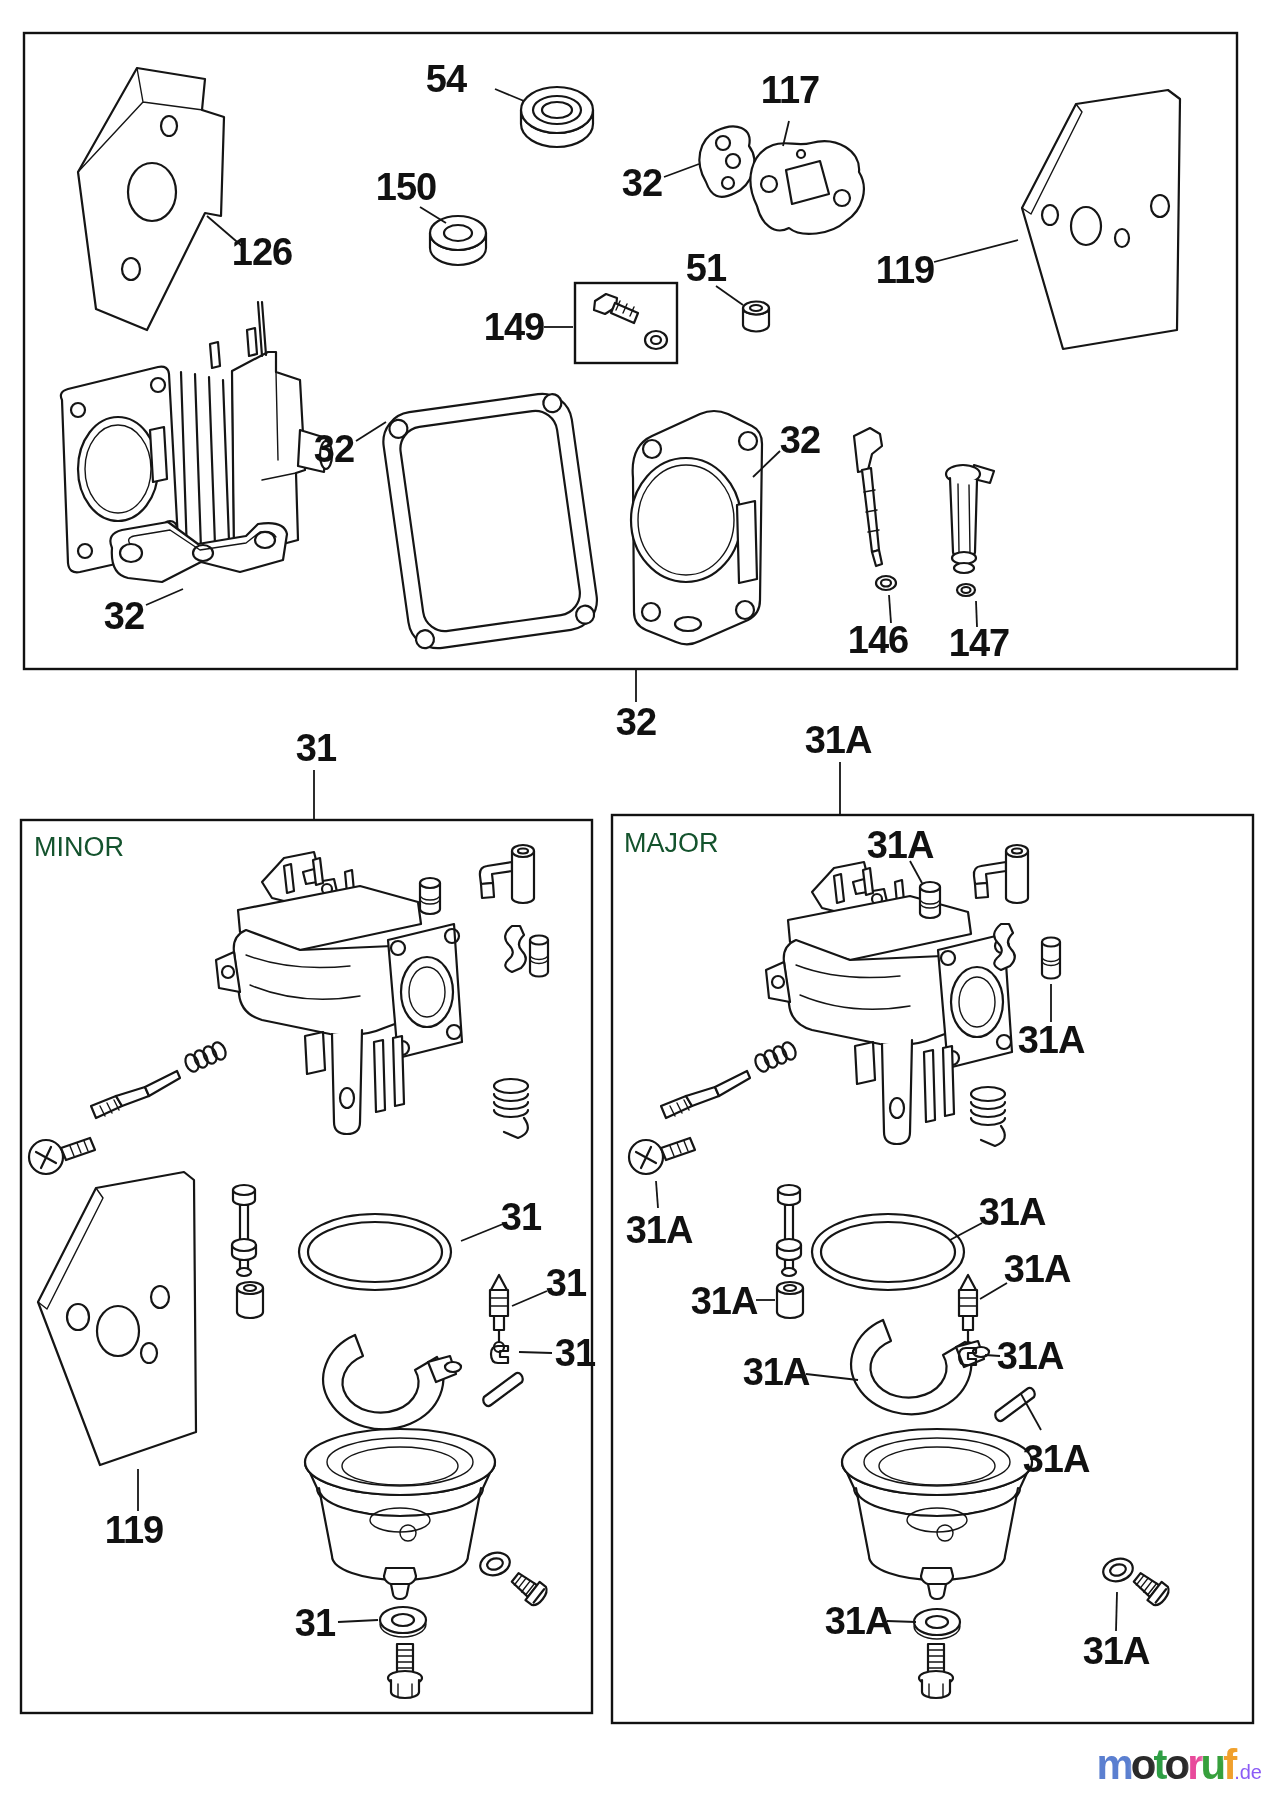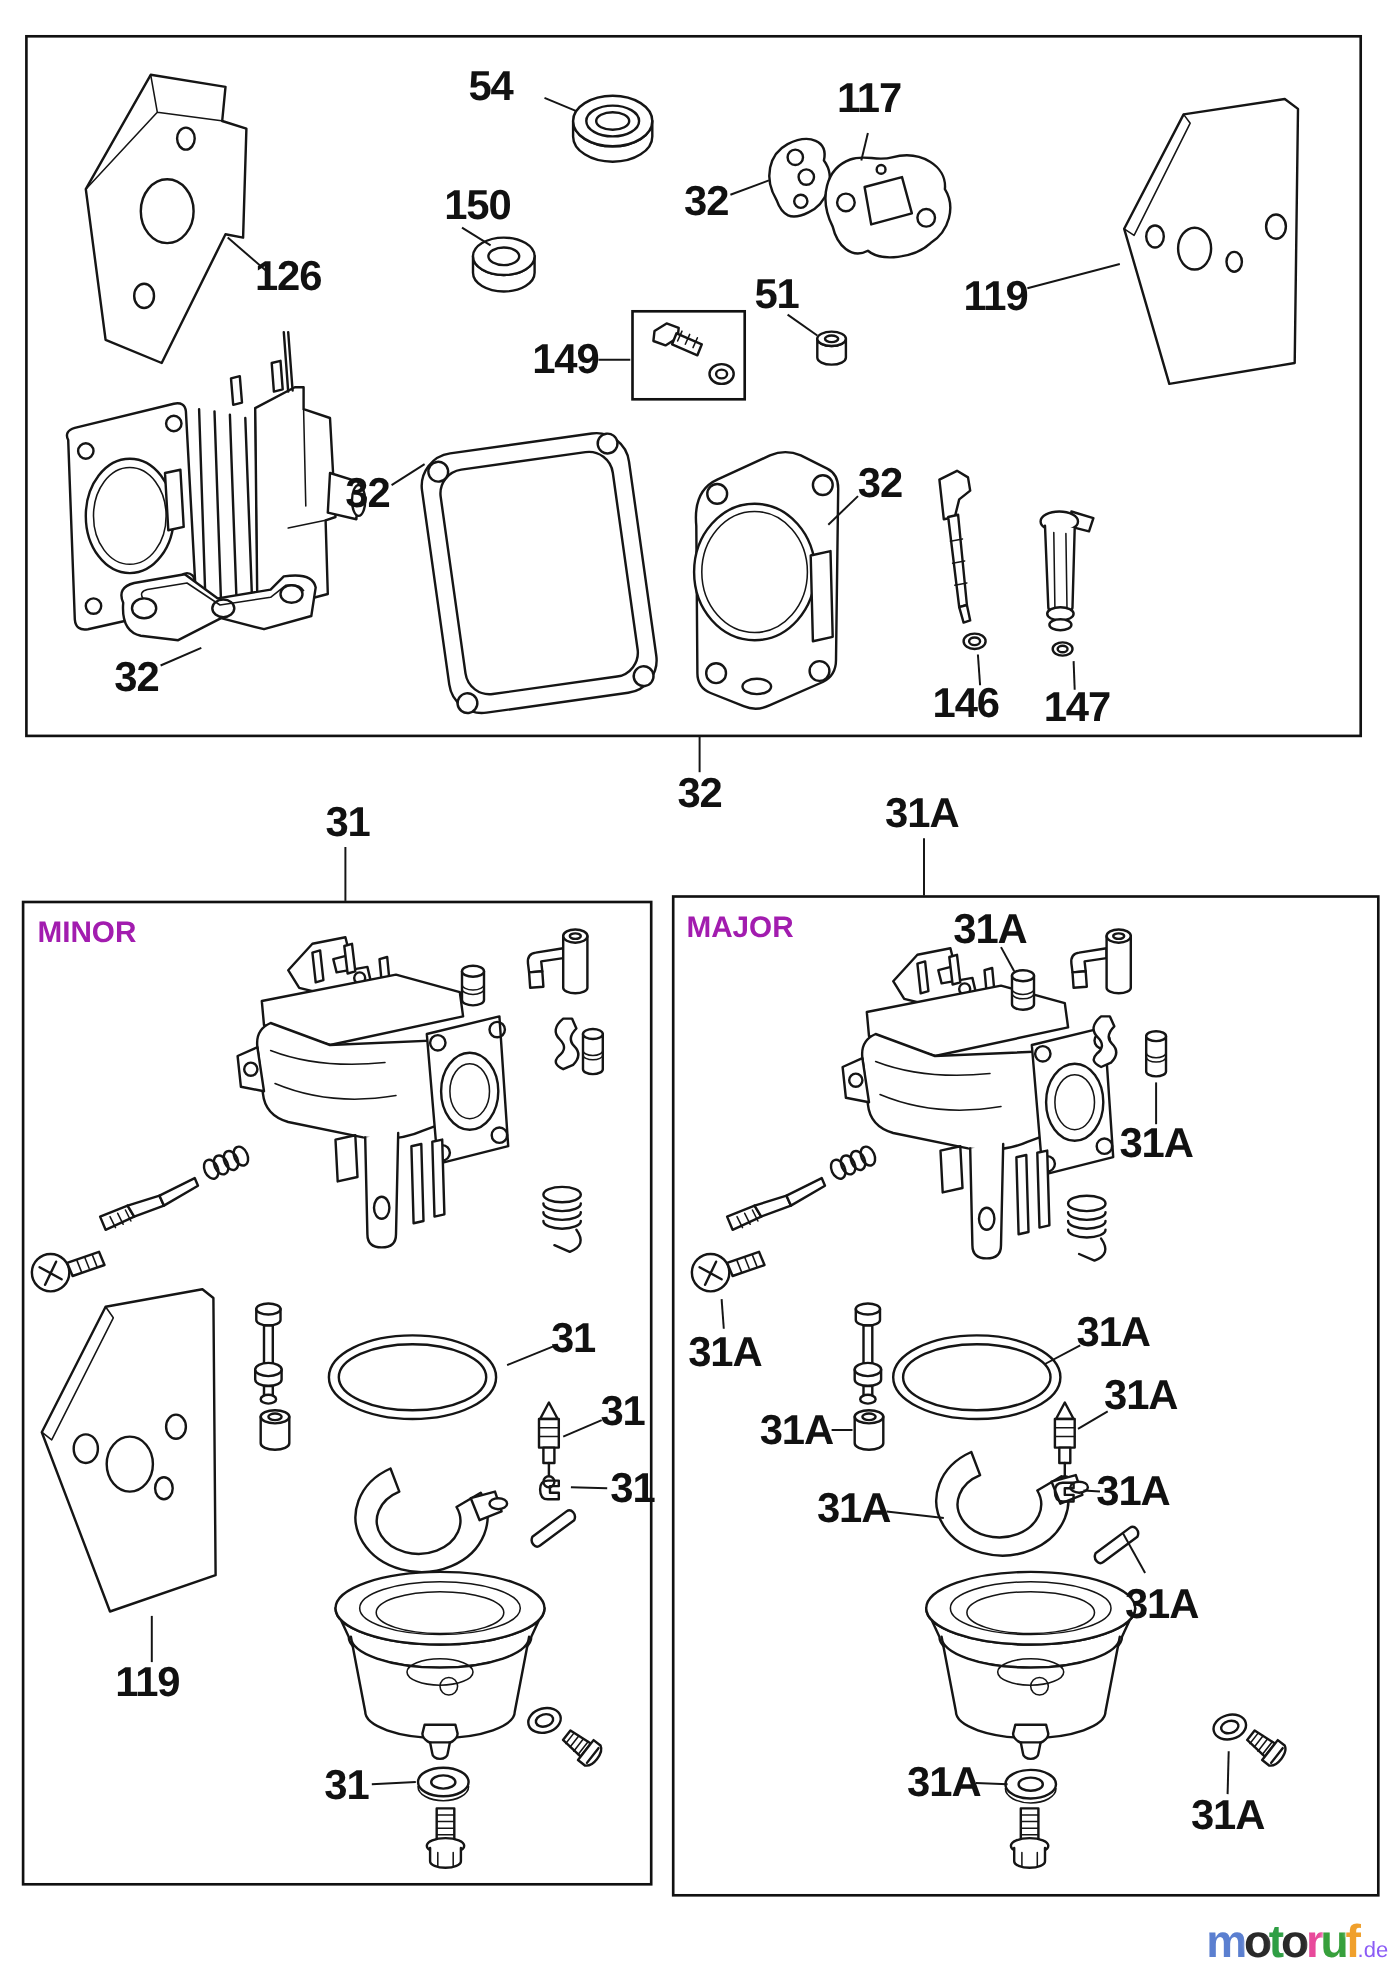--- a/index.html
+++ b/index.html
@@ -8,21 +8,21 @@
   svg{position:absolute;left:0;top:0;}
   
   .s{fill:none;stroke:#151515;stroke-width:2.2;stroke-linejoin:round;stroke-linecap:round}
   .f{fill:#ffffff;stroke:#151515;stroke-width:2.2;stroke-linejoin:round;stroke-linecap:round}
   .t{stroke-width:1.4}
   .ld{stroke:#151515;stroke-width:1.8;fill:none}
   .bx{fill:#ffffff;stroke:#111111;stroke-width:2.4}
   
   .callout{position:absolute;transform:translate(-50%,-50%);font-size:38px;font-weight:700;
            color:#111;letter-spacing:-1px;white-space:nowrap;line-height:1;}
-  .panel-title{position:absolute;font-size:27px;font-weight:700;color:#a21caf;line-height:1;}
+  .panel-title{position:absolute;font-size:27px;font-weight:400;color:#14532d;line-height:1;}
   .code{position:absolute;right:8px;top:1736px;font-size:49px;font-weight:400;color:#0c0c0c;
         letter-spacing:-1px;line-height:1;}
   .watermark{position:absolute;right:10px;top:1744px;line-height:1;white-space:nowrap;
              font-weight:700;font-size:42px;letter-spacing:-3px;
              text-shadow:0 0 2px #fff,0 0 4px #fff;z-index:5;}
   .watermark .suffix{font-size:20px;font-weight:400;letter-spacing:0;}
 </style>
 </head>
 <body>
 
@@ -390,21 +390,21 @@
     <path d="M806,1374 L858,1380"></path>
     <path d="M1000,1356 L985,1355"></path>
     <path d="M1041,1430 L1021,1394"></path>
     <path d="M887,1621 L916,1622"></path>
     <path d="M1117,1592 L1116,1631"></path>
   </g>
 </svg>
 
 <div class="callout" style="left:262px;top:252px">126</div>
 <div class="callout" style="left:446px;top:79px">54</div>
-<div class="callout" style="left:434px;top:187px">150</div>
+<div class="callout" style="left:406px;top:187px">150</div>
 <div class="callout" style="left:642px;top:183px">32</div>
 <div class="callout" style="left:790px;top:90px">117</div>
 <div class="callout" style="left:905px;top:270px">119</div>
 <div class="callout" style="left:514px;top:327px">149</div>
 <div class="callout" style="left:706px;top:268px">51</div>
 <div class="callout" style="left:124px;top:616px">32</div>
 <div class="callout" style="left:334px;top:449px">32</div>
 <div class="callout" style="left:800px;top:440px">32</div>
 <div class="callout" style="left:878px;top:640px">146</div>
 <div class="callout" style="left:979px;top:643px">147</div>

